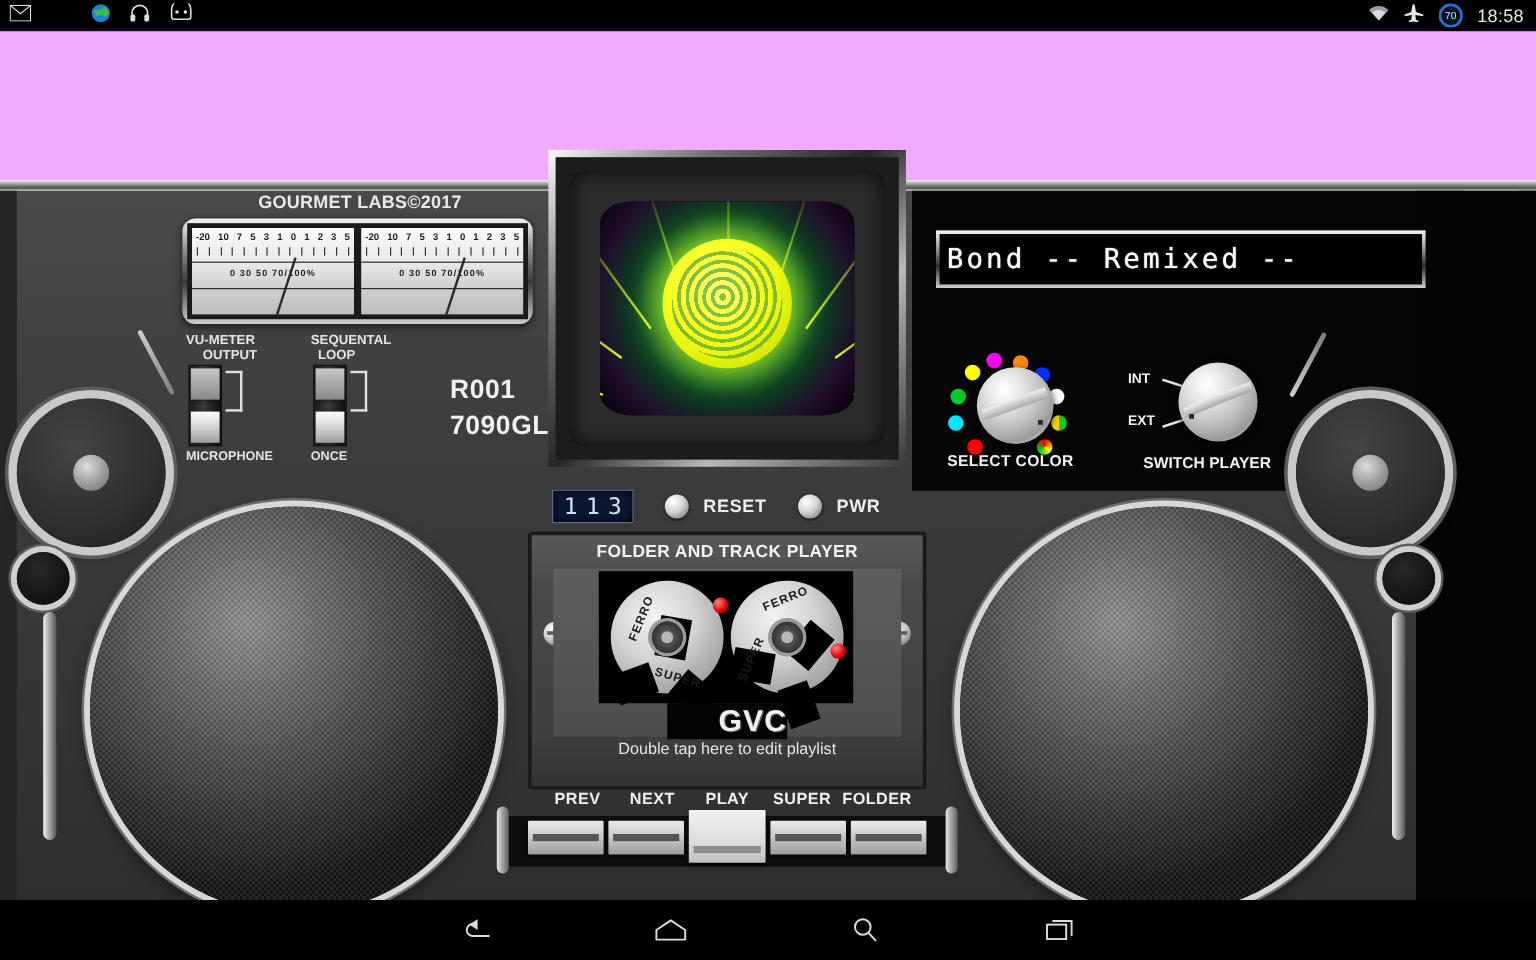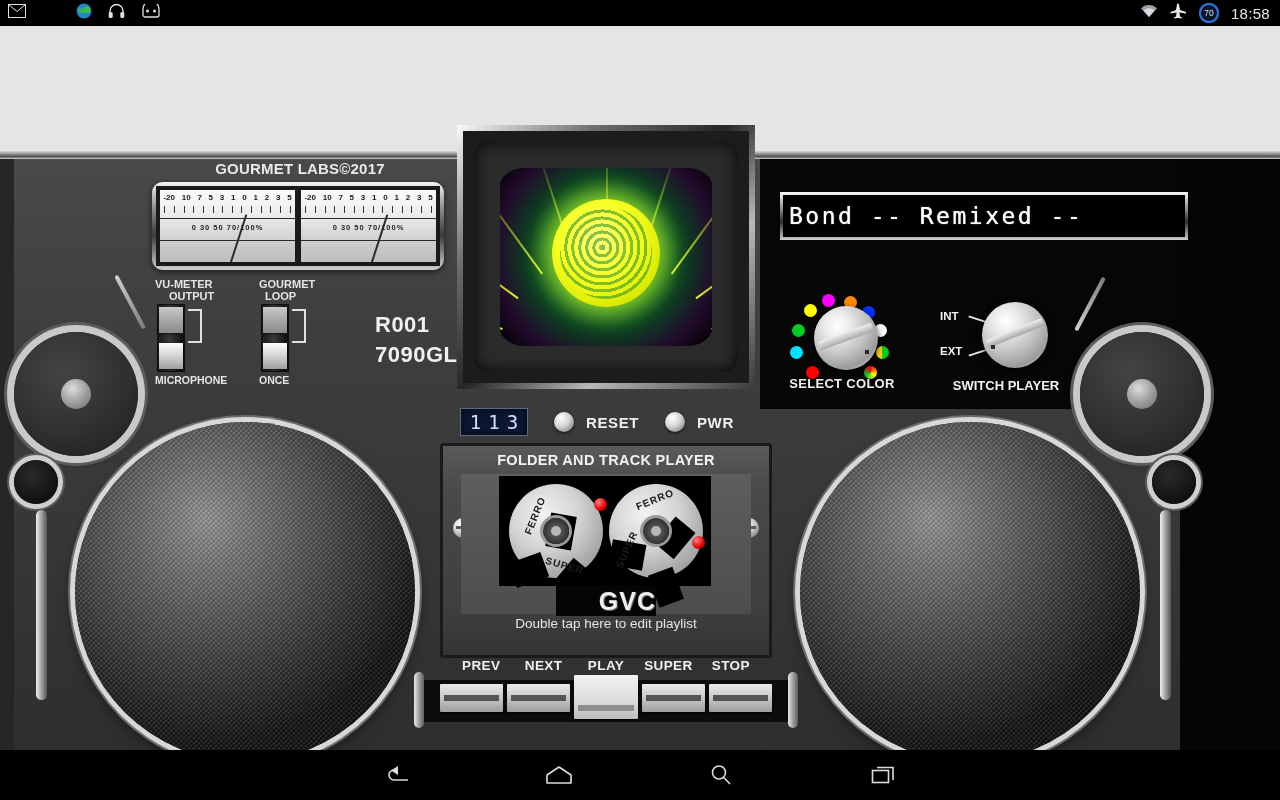--- a/index.html
+++ b/index.html
@@ -1,20 +1,20 @@
 <!DOCTYPE html>
 <html><head>
 <meta charset="utf-8">
 <style>
   * { margin:0; padding:0; box-sizing:border-box; }
   html,body {
     width:1280px; height:800px; background:#000; overflow:hidden;
     font-family:"Liberation Sans", sans-serif;
   }
-  #screen { position:relative; width:1280px; height:800px; background:#e5e5e5; }
+  #screen { position:relative; width:1280px; height:800px; background:#f0abfc; }
 
   
   .statusbar { position:absolute; left:0; top:0; width:1280px; height:26px; background:#000; }
   .sb-left { position:absolute; left:8px; top:0; height:26px; display:flex; align-items:center; gap:16px; }
   .sb-right { position:absolute; right:10px; top:0; height:26px; display:flex; align-items:center; gap:12px; }
   .sb-clock { color:#e8e8e8; font-size:15px; letter-spacing:.3px; }
 
   
   .boombox {
     position:absolute; left:0; top:150px; width:1280px; height:600px;
@@ -478,21 +478,21 @@
           <div class="cap-b" style="padding-left:14px;">OUTPUT</div>
           <div class="sw-track">
             <div class="sw-knob up"></div>
             <div class="sw-knob down"></div>
             <div class="sw-bracket"></div>
           </div>
           <div class="sw-lbl-bot">MICROPHONE</div>
         </div>
 
         <div class="sw" style="left:104px;top:0;">
-          <div class="cap-a">GOURMET</div>
+          <div class="cap-a">SEQUENTAL</div>
           <div class="cap-b" style="padding-left:6px;">LOOP</div>
           <div class="sw-track">
             <div class="sw-knob up"></div>
             <div class="sw-knob down"></div>
             <div class="sw-bracket"></div>
           </div>
           <div class="sw-lbl-bot">ONCE</div>
         </div>
 
       </div>
@@ -608,21 +608,21 @@
         </div>
         <div class="deck-hint">Double tap here to edit playlist</div>
       </div>
 
       <div class="transport">
         <div class="tp-labels">
           <span>PREV</span>
           <span>NEXT</span>
           <span>PLAY</span>
           <span>SUPER</span>
-          <span>STOP</span>
+          <span>FOLDER</span>
         </div>
         <div class="tp-bar"></div>
         <div class="tp-handle l"></div>
         <div class="tp-handle r"></div>
         <div class="tp-keys">
           <div class="tp-key"></div>
           <div class="tp-key"></div>
           <div class="tp-key pressed"></div>
           <div class="tp-key"></div>
           <div class="tp-key"></div>

